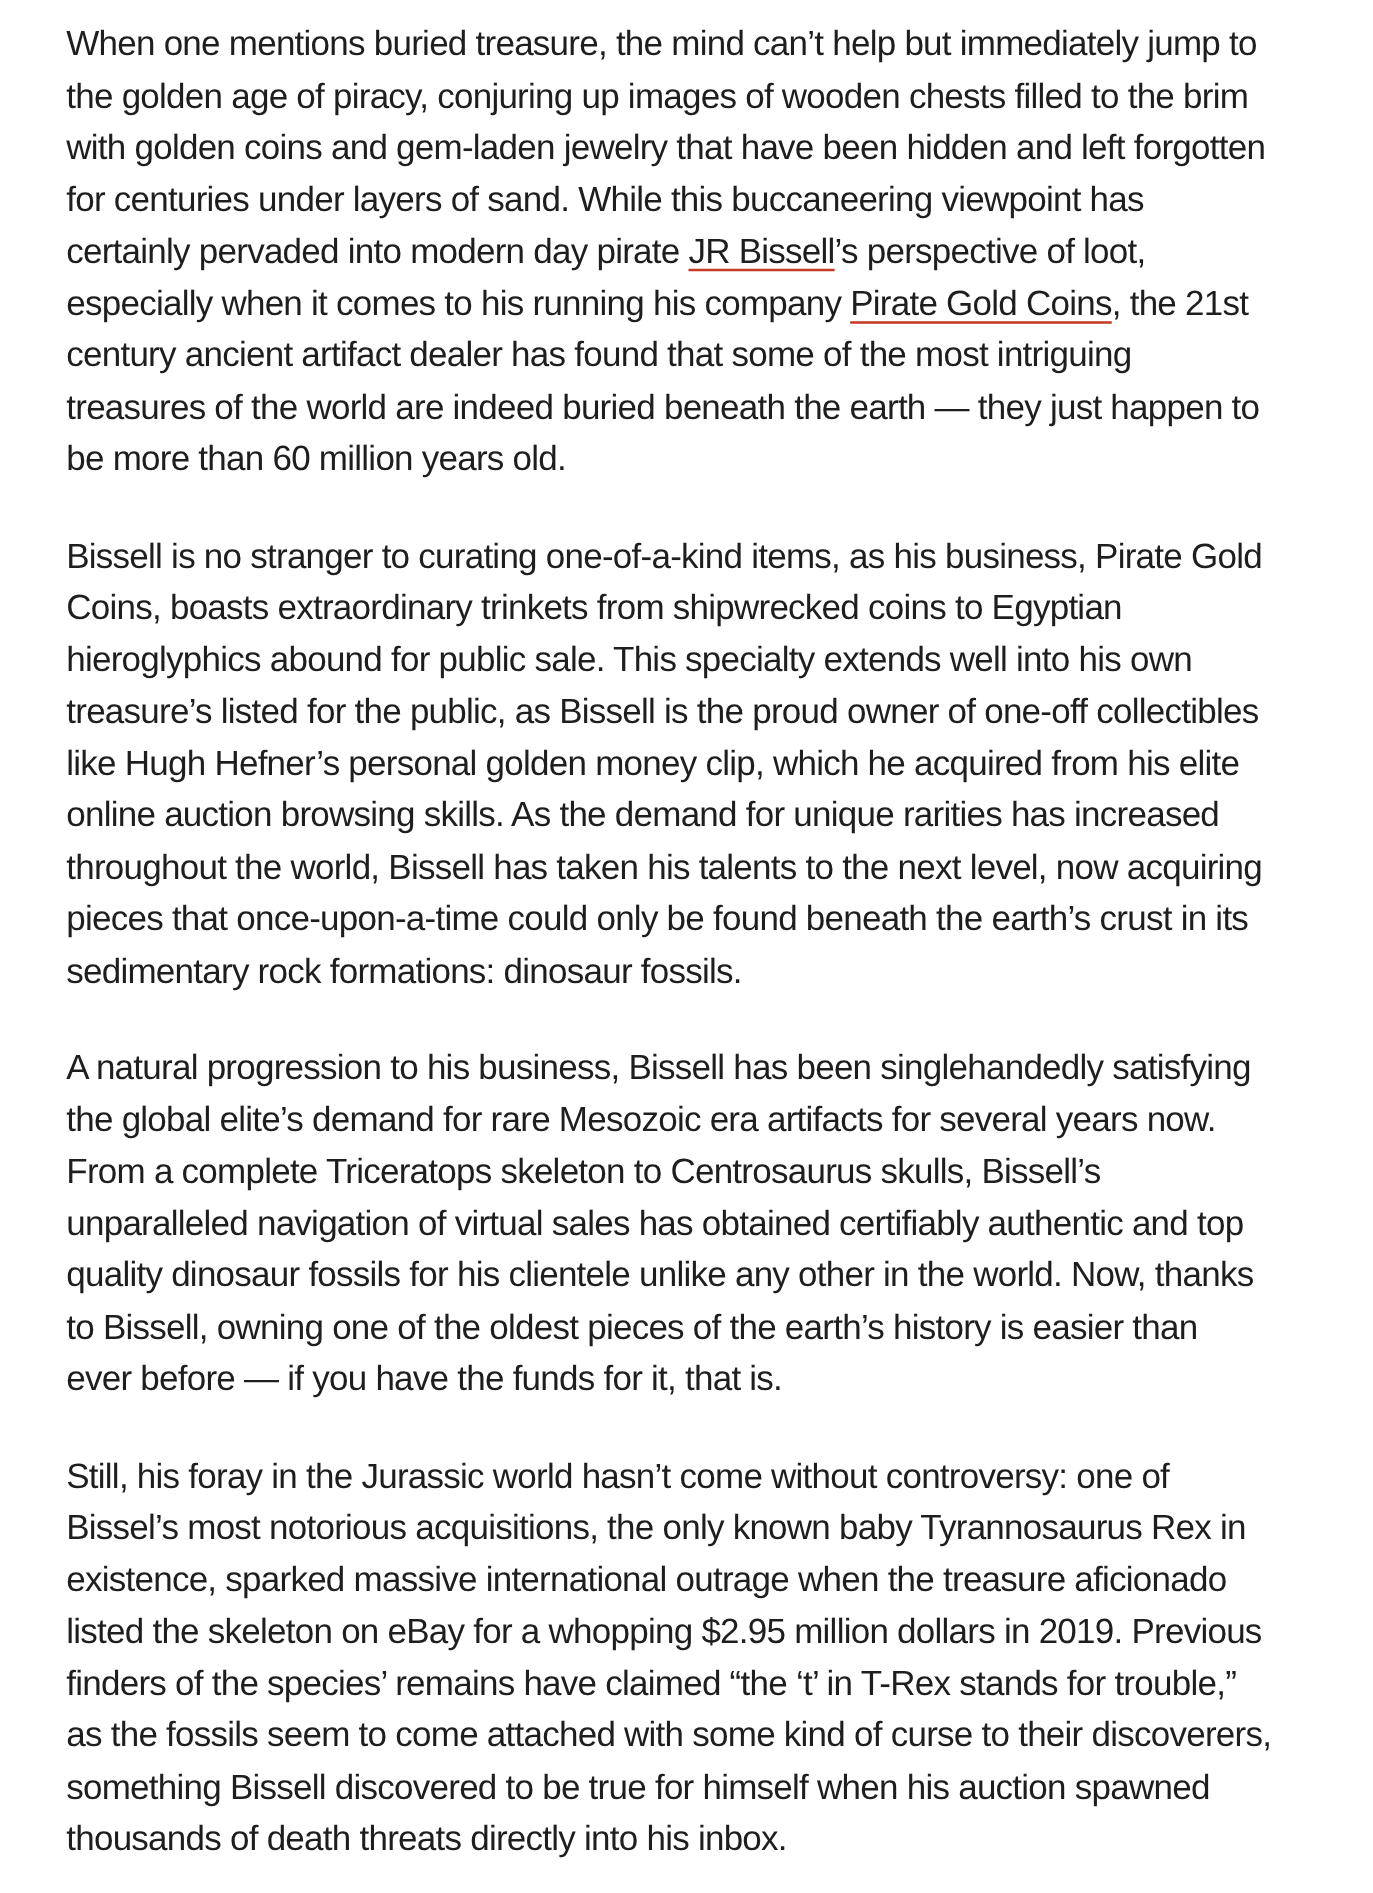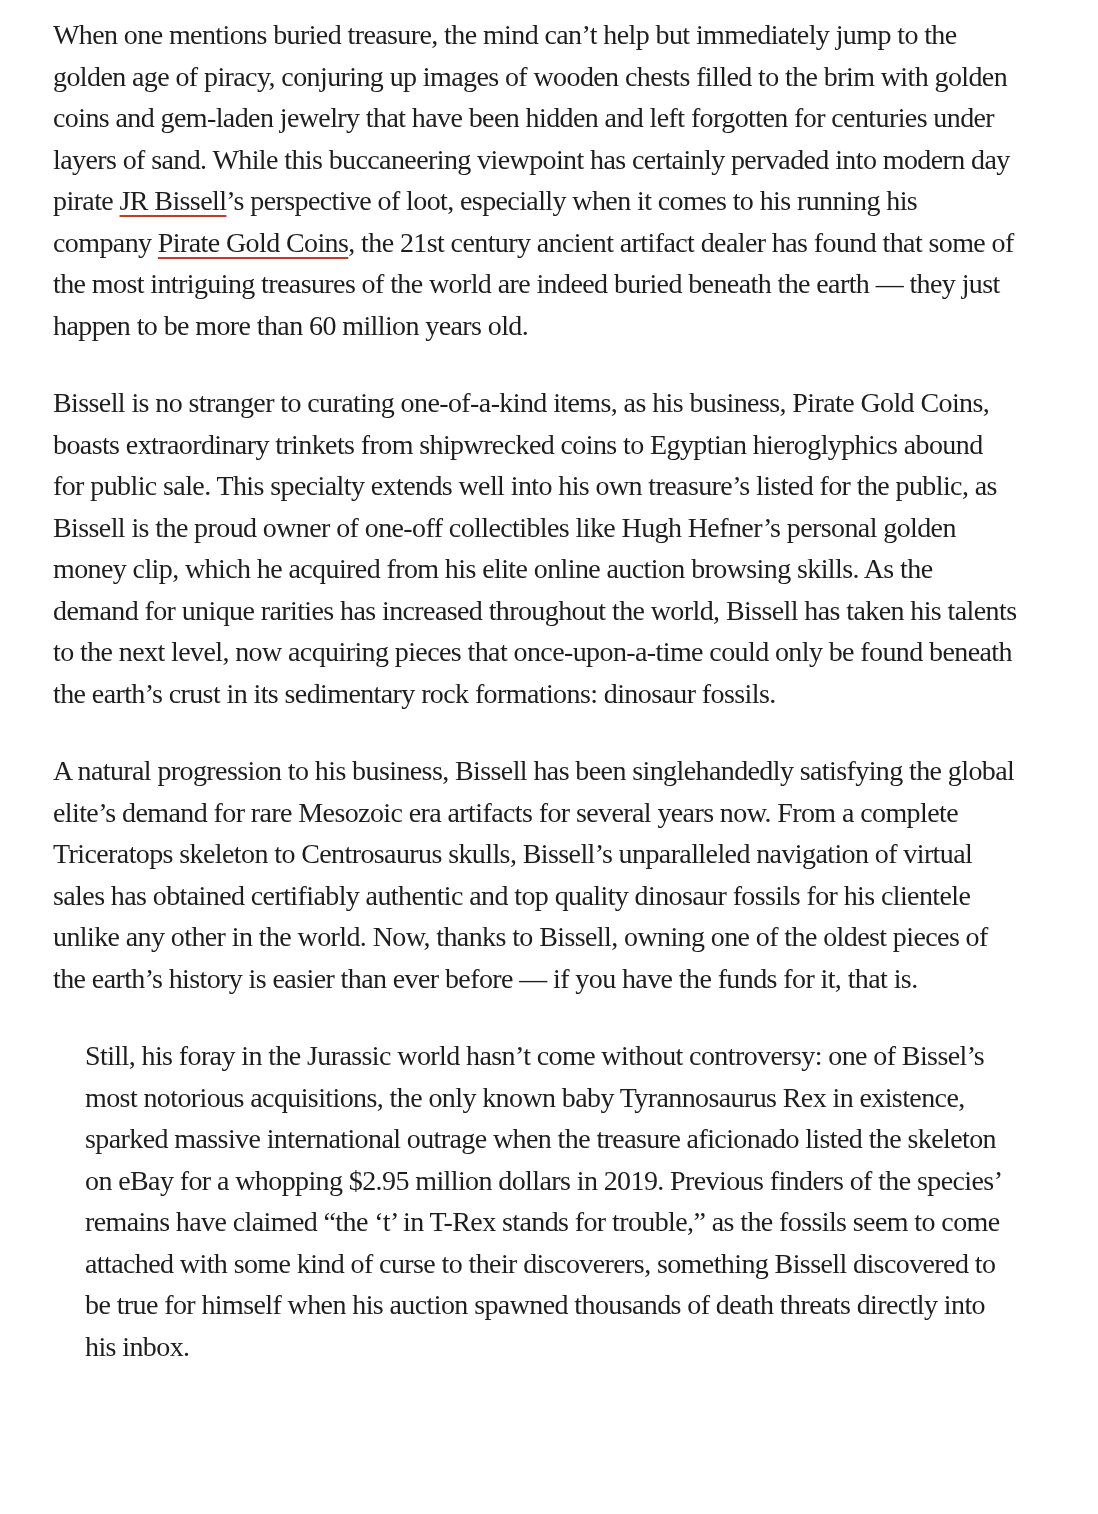--- a/index.html
+++ b/index.html
@@ -11,34 +11,32 @@
     width: 1098px;
     min-height: 1514px;
     font-family: "Liberation Sans", sans-serif;
     -webkit-font-smoothing: antialiased;
   }
   .article {
     box-sizing: border-box;
     width: 1062px;
     padding: 14px 45px 20px 53px;
     color: #1e1e1e;
-    font-family: Liberation Serif, serif;
   }
   .article p {
     margin: 0 0 36px 0;
     max-width: 1000px;
     font-size: 28px;
     line-height: 41.5px;
     letter-spacing: -0.6px;
     font-weight: 400;
     color: #1e1e1e;
   }
   .article p:last-child {
     margin-bottom: 0;
-    margin-left: 32px;
   }
   .article a {
     color: inherit;
     text-decoration: underline;
     text-decoration-color: #c23b22;
     text-decoration-thickness: 2px;
     text-underline-offset: 5px;
     cursor: pointer;
   }
 </style>

